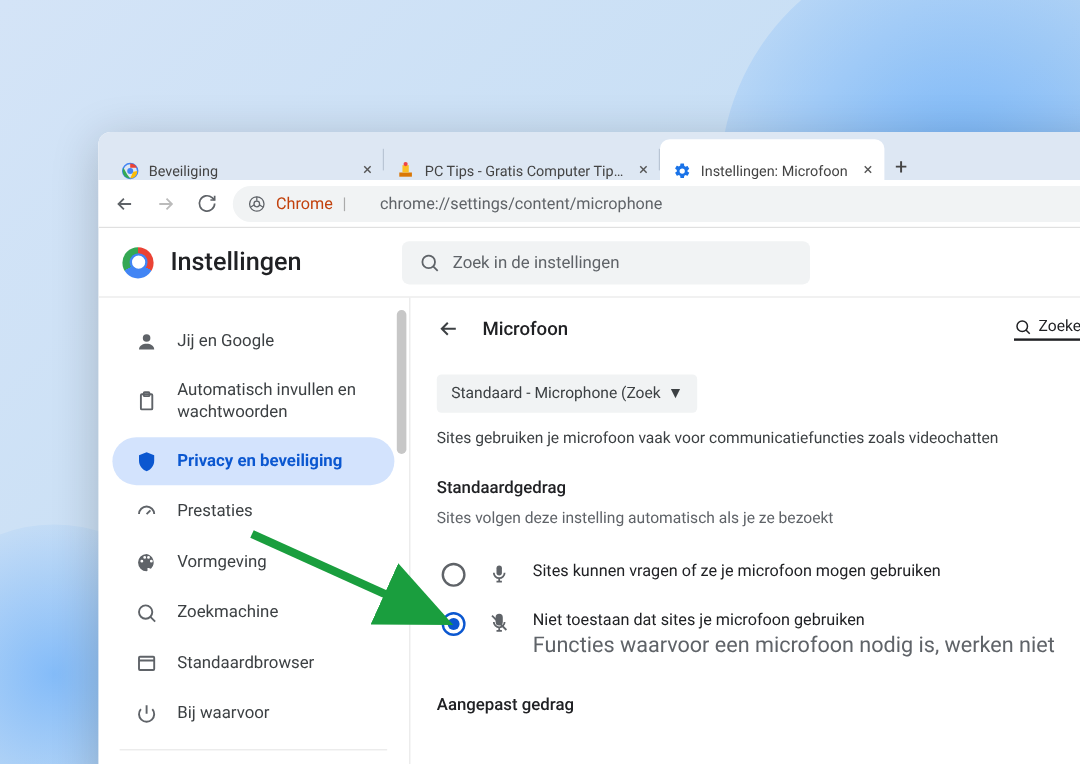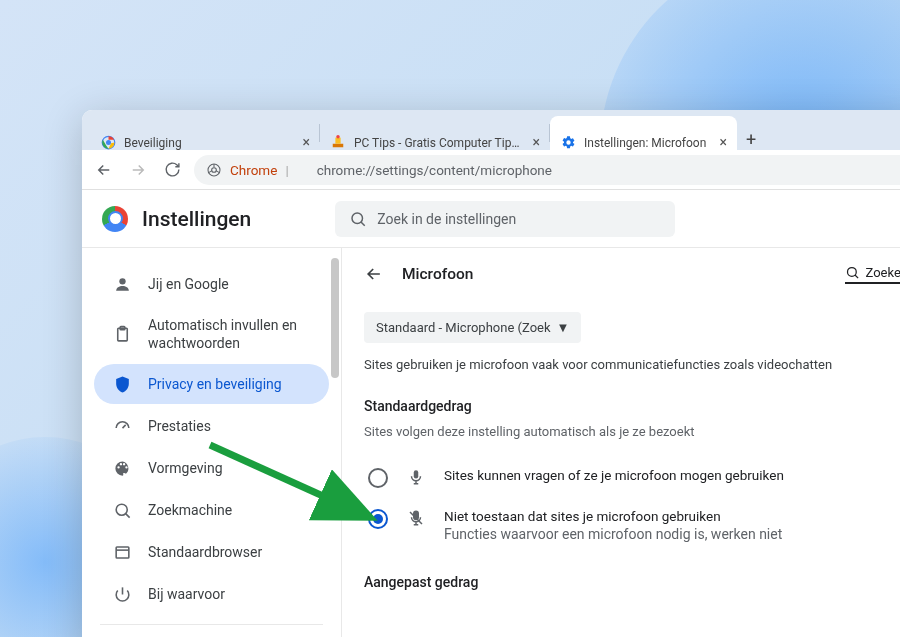--- a/index.html
+++ b/index.html
@@ -157,21 +157,21 @@
     padding: 10px 18px;
     font-size: 14px;
     color:#3c4043;
     border-radius: 22px;
     margin: 2px 6px;
     line-height: 1.3;
   }
   .sidebar-item.selected {
     background: #d3e3fd;
     color: #0b57d0;
-    font-weight: 400;
+    font-weight: 700;
   }
   .sidebar-item .icon { width:20px; height:20px; display:flex; align-items:center; justify-content:center; flex-shrink:0; }
   .sidebar-divider { height:1px; background:#e8e8e8; margin: 10px 12px; }
   .content {
     flex:1;
     padding: 16px 22px;
     overflow-y:auto;
     color:#3c4043;
     position: relative;
   }
@@ -217,21 +217,21 @@
     width:20px; height:20px; border-radius:50%;
     border: 2px solid #5f6368;
     flex-shrink:0;
     display:flex; align-items:center; justify-content:center;
     margin-top: 1px;
   }
   .radio.checked { border-color:#0b57d0; }
   .radio.checked::after { content:""; width:10px; height:10px; background:#0b57d0; border-radius:50%; }
   .radio-icon { width:20px; display:flex; align-items:center; justify-content:center; color:#5f6368; flex-shrink:0; margin-top:1px; }
   .radio-label { font-size: 13.5px; color:#202124; }
-  .radio-sublabel { font-size: 14px; color:#5f6368; margin-top:2px; }
+  .radio-sublabel { font-size: 18px; color:#5f6368; margin-top:2px; }
   .arrow-annotation {
     position:absolute;
     left: 190px;
     top: 430px;
     pointer-events:none;
   }
   svg { display:block; }
 </style>
 </head>
 <body>

